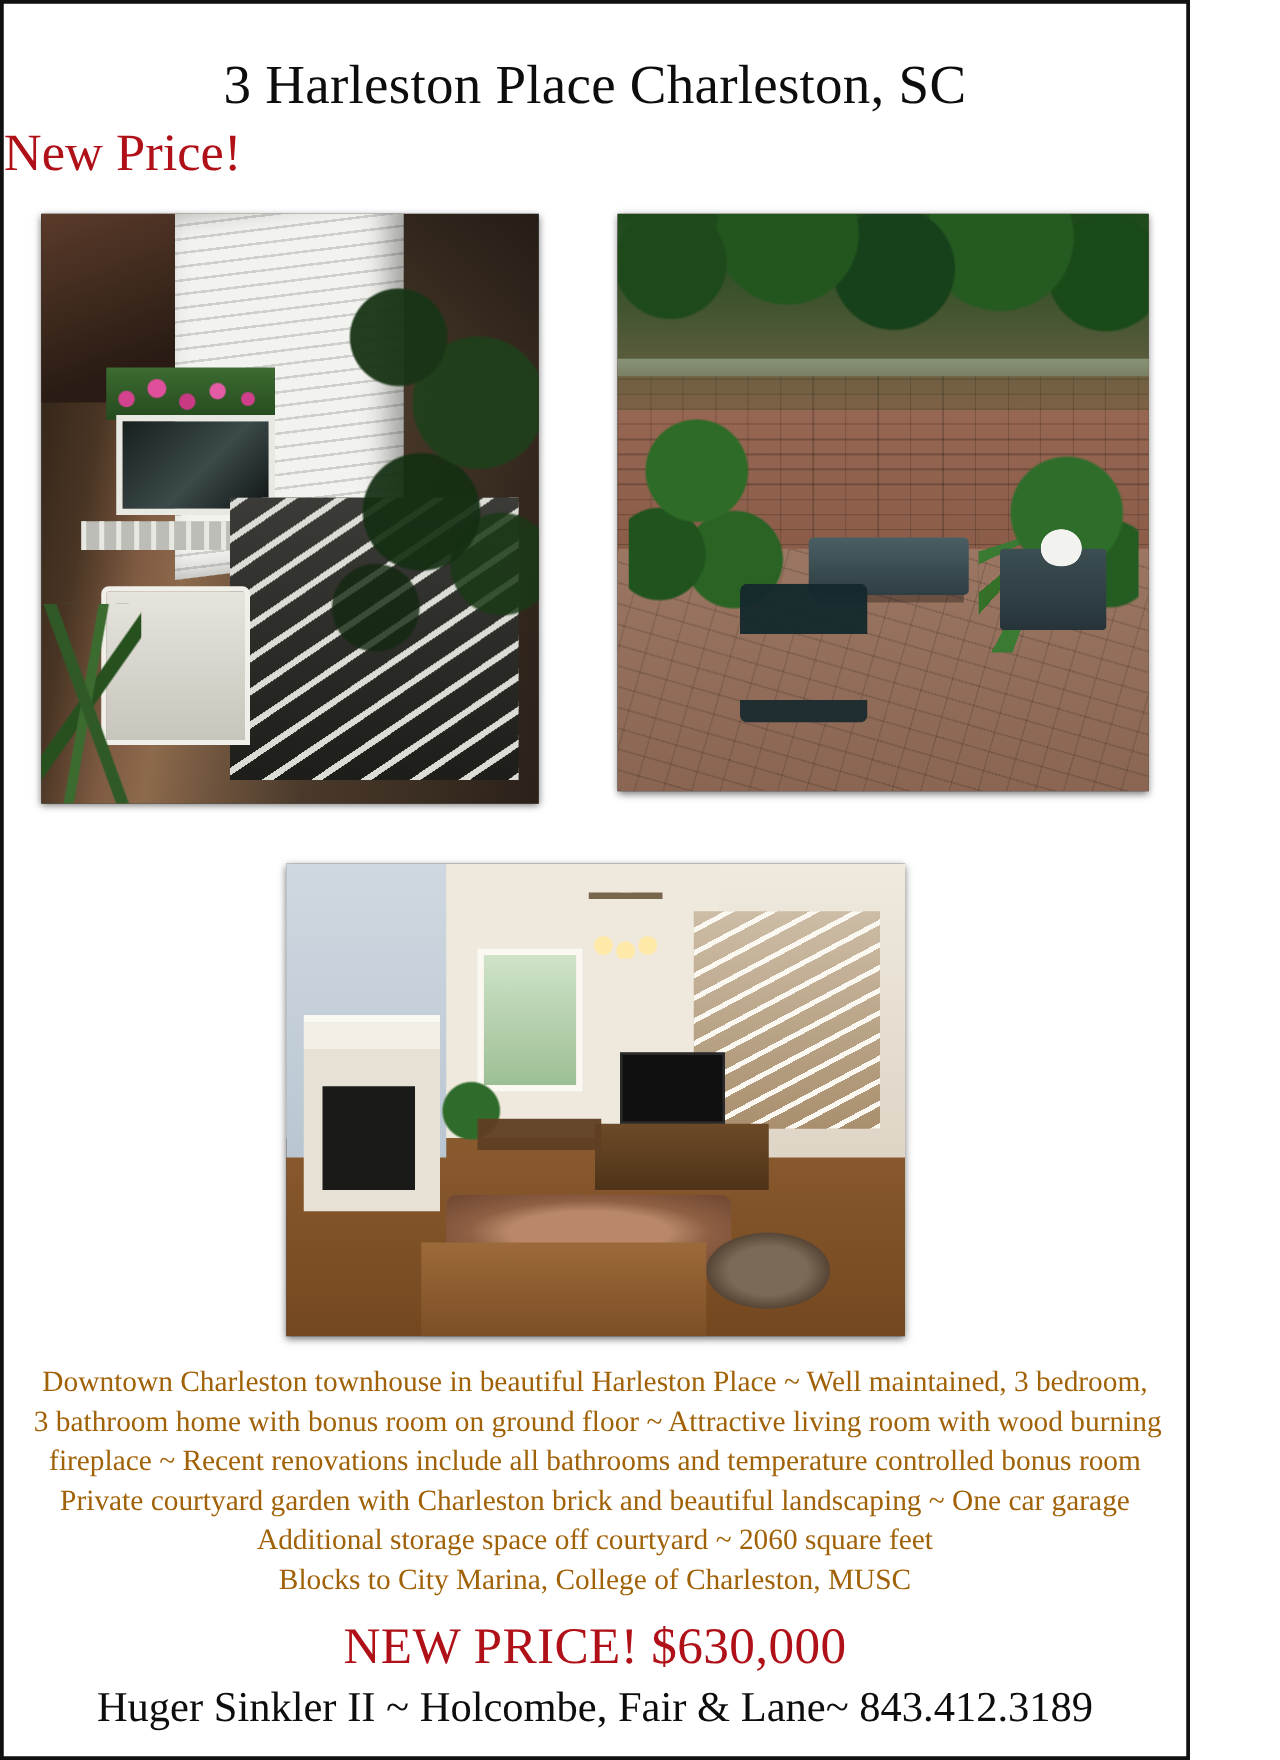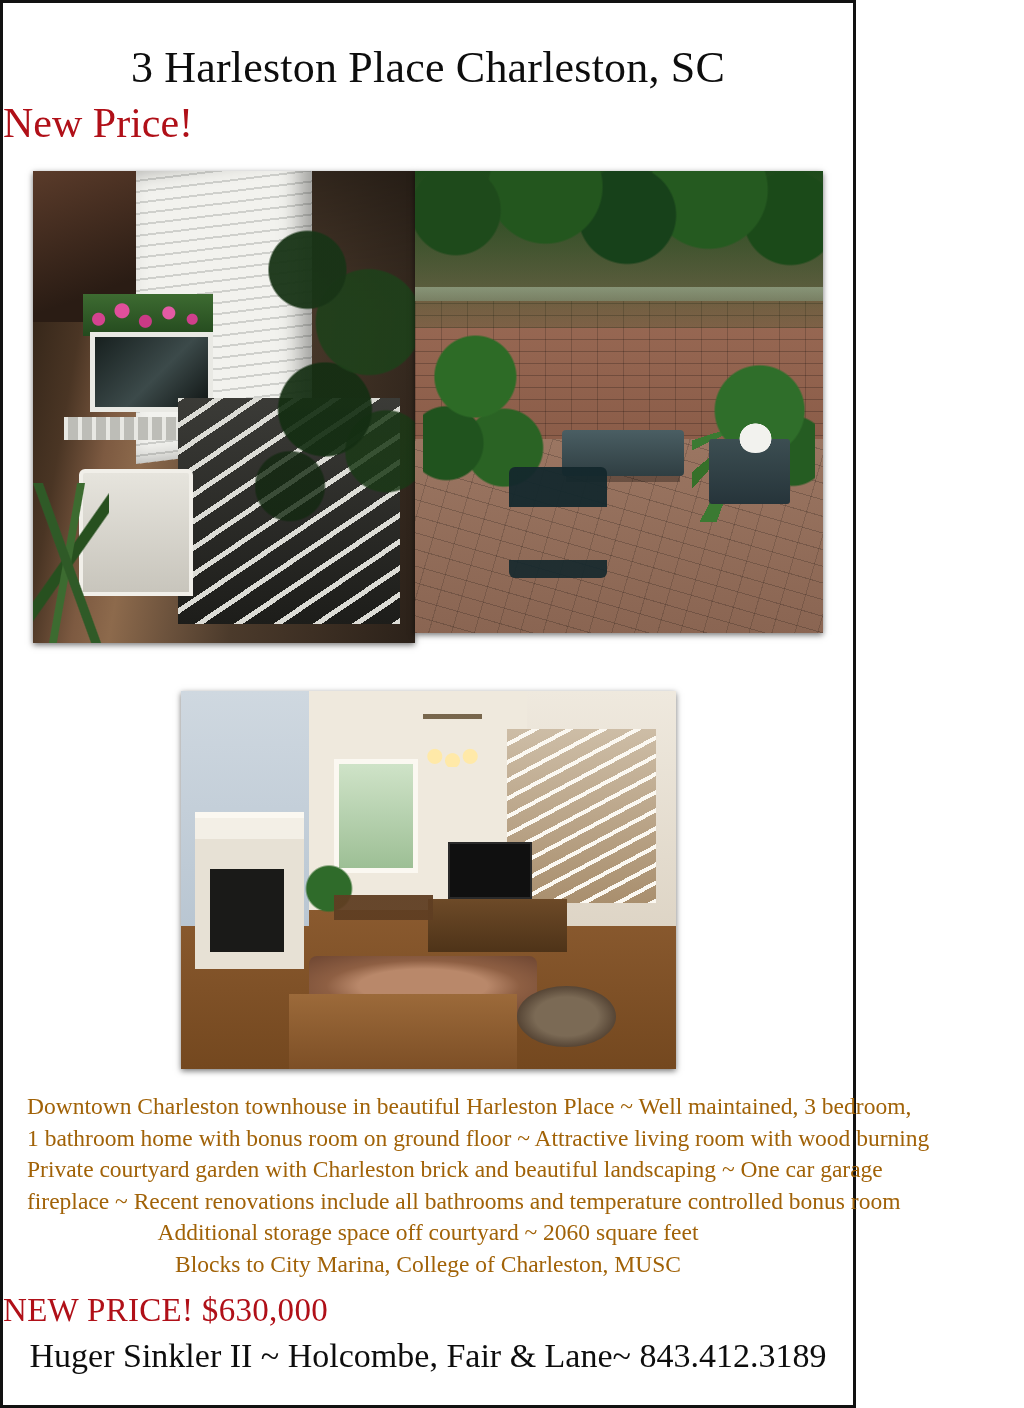--- a/index.html
+++ b/index.html
@@ -9,21 +9,21 @@
   }
   body {
     width: 1024px;
     height: 1408px;
     font-family: "Liberation Serif", serif;
     color: #111;
     overflow: hidden;
   }
   .flyer {
     position: relative;
-    width: 856px;
+    width: 952px;
     height: 1408px;
     box-sizing: border-box;
     border: 3px solid #111;
     background: #fff;
   }
   .title {
     text-align: center;
     font-size: 44px;
     letter-spacing: 0.2px;
     margin-top: 42px;
@@ -300,22 +300,22 @@
   
   .desc {
     margin: 22px 24px 0 24px;
     text-align: center;
     font-size: 23.5px;
     line-height: 1.34;
     color: #a16207;
   }
   .desc div { white-space: nowrap; }
   .price {
-    text-align: left;
-    font-size: 33px;
+    text-align: center;
+    font-size: 41px;
     color: #b01018;
     margin-top: 12px;
     letter-spacing: .3px;
   }
   .agent {
     text-align: center;
     font-size: 34px;
     color: #0d0d0d;
     margin-top: 8px;
   }
@@ -377,23 +377,23 @@
       <div class="p3-chairs"></div>
       <div class="p3-rug"></div>
       <div class="p3-round-rug"></div>
       <div class="p3-table"></div>
       <span class="ph-caption">Living room with fireplace, staircase, television and dining nook</span>
     </div>
   </div>
 
   <div class="desc">
     <div>Downtown Charleston townhouse in beautiful Harleston Place ~ Well maintained, 3 bedroom,</div>
-    <div>1 bathroom home with bonus room on ground floor ~ Attractive living room with wood burning</div>
+    <div>3 bathroom home with bonus room on ground floor ~ Attractive living room with wood burning</div>
+    <div>fireplace ~ Recent renovations include all bathrooms and  temperature controlled bonus room</div>
     <div>Private courtyard garden with Charleston brick and beautiful landscaping  ~ One car garage</div>
-    <div>fireplace ~ Recent renovations include all bathrooms and  temperature controlled bonus room</div>
     <div>Additional storage space off courtyard ~ 2060 square feet</div>
     <div>Blocks to City Marina, College of Charleston, MUSC</div>
   </div>
 
   <div class="price">NEW PRICE! $630,000</div>
   <div class="agent">Huger Sinkler II ~ Holcombe, Fair &amp; Lane~ 843.412.3189</div>
 
 </div>
 
 </body></html>

